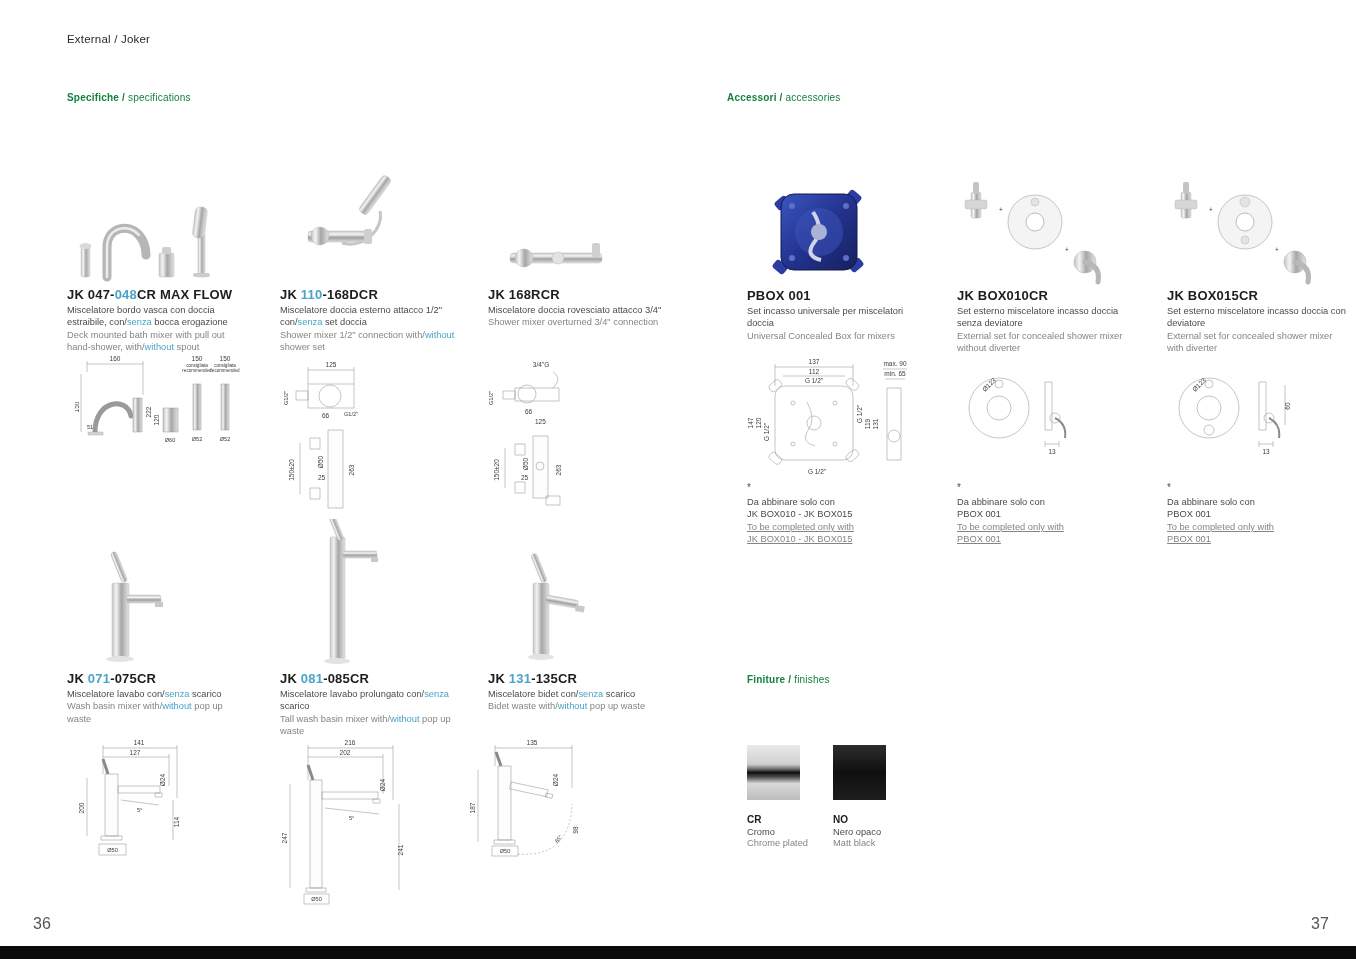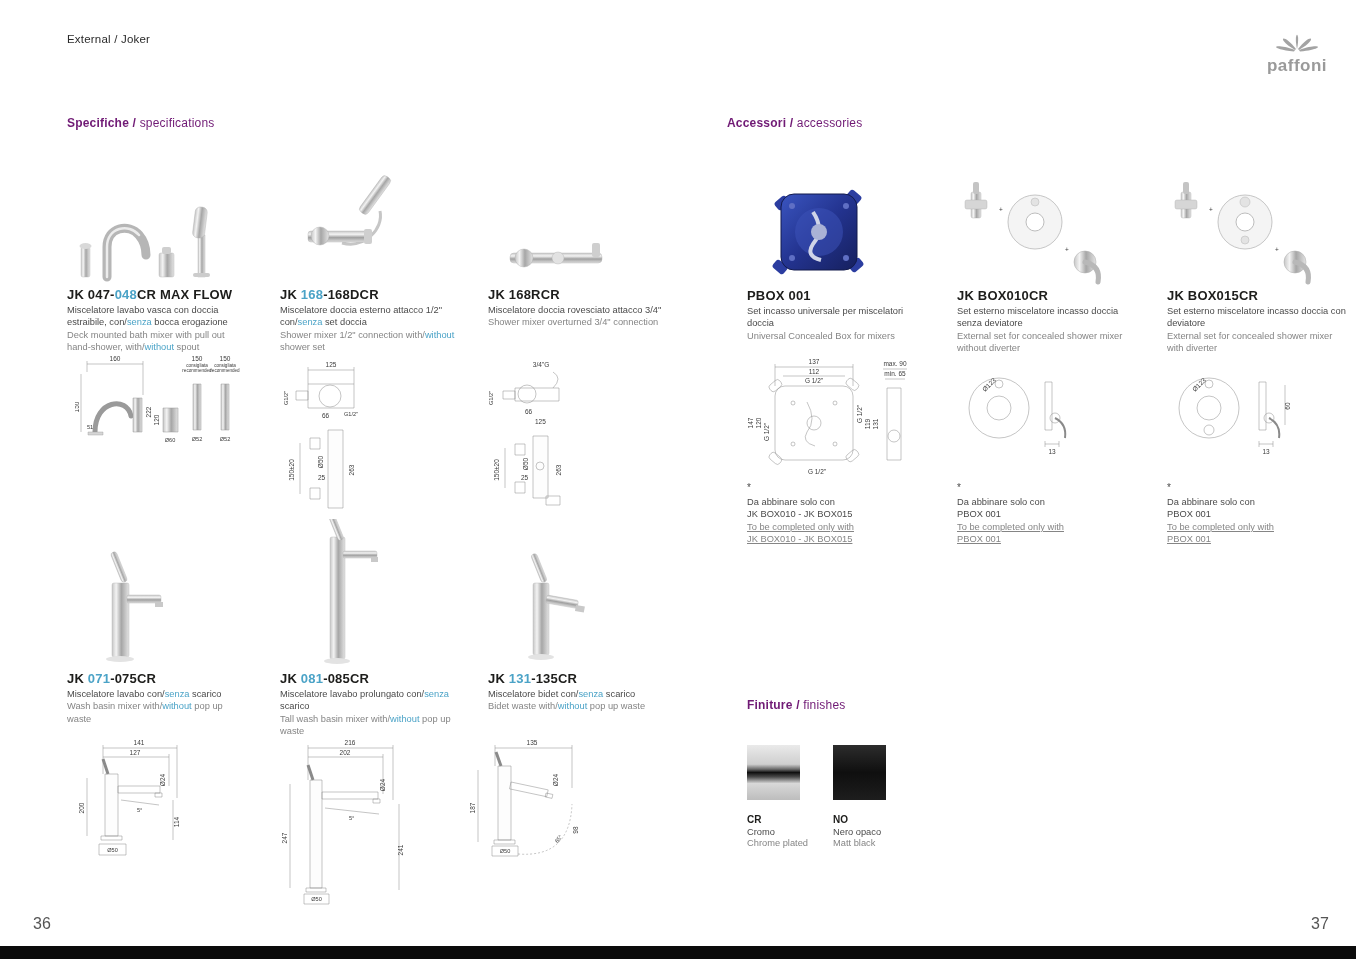--- a/index.html
+++ b/index.html
@@ -1,21 +1,21 @@
 <!DOCTYPE html>
 <html><head>
 <meta charset="utf-8">
 <style>
   html,body{margin:0;padding:0;background:#e8e8e8;}
   .page{position:relative;width:1356px;height:959px;background:#ffffff;overflow:hidden;
         font-family:"Liberation Sans",sans-serif;color:#1d1d1b;}
   .abs{position:absolute;}
   .breadcrumb{font-size:11.5px;color:#2a2a2a;letter-spacing:.2px;}
   .breadcrumb .bold{font-weight:400;}
-  .section-title{font-size:12px;color:#701a75;letter-spacing:.2px;margin-top:24px;}
+  .section-title{font-size:10px;color:#15803d;letter-spacing:.2px;}
   .section-title .bold{font-weight:700;}
   .card{position:absolute;width:202px;}
   .photo{display:flex;align-items:flex-end;}
   .code{font-size:13px;font-weight:700;letter-spacing:.2px;margin-bottom:2px;white-space:nowrap;}
   .desc{font-size:9.3px;line-height:1.32;color:#4a4a4a;width:180px;}
   .desc.en{color:#858585;}
   .accent{color:#4ba3c7;}
   .note{position:absolute;width:190px;font-size:9.3px;line-height:1.35;}
   .note .star{font-size:10px;color:#4a4a4a;margin-bottom:1px;}
   .note .it{color:#4a4a4a;}
@@ -70,64 +70,54 @@
       <linearGradient id="noSw" x1="0" y1="0" x2="0" y2="1">
         <stop offset="0" stop-color="#2c2c2c"></stop>
           <stop offset=".5" stop-color="#0f0f0f"></stop>
         <stop offset="1" stop-color="#1d1d1d"></stop>
       </linearGradient>
     </defs>
   </svg>
 
   <div class="abs breadcrumb" style="left:67px;top:33px"><span>External / </span><span class="bold">Joker</span></div>
 
-  <div class="abs" style="left:1252px;top:18px;width:90px;text-align:center">
-    <svg width="88" height="34" viewBox="0 0 88 34">
-      <path d="M44,31 C40,12 48,12 44,31" fill="#a3a3a3"></path>
-      <path d="M43,31 C30,14 22,20 42,32 Z" fill="#a3a3a3"></path>
-      <path d="M45,31 C58,14 66,20 46,32 Z" fill="#a3a3a3"></path>
-      <path d="M42,32 C20,24 14,31 41,33.5 Z" fill="#a3a3a3"></path>
-      <path d="M46,32 C68,24 74,31 47,33.5 Z" fill="#a3a3a3"></path>
-    </svg>
-    <div class="logo-text">paffoni</div>
-  </div>
 
   <div class="abs section-title" style="left:67px;top:92px"><span class="bold">Specifiche / </span><span>specifications</span></div>
   <div class="abs section-title" style="left:727px;top:92px"><span class="bold">Accessori / </span><span>accessories</span></div>
 
   <div class="card" style="left:67px;top:165px">
     <div class="photo" style="height:122px">
       <svg width="180" height="112" viewBox="0 0 180 112">
         <rect x="14" y="72" width="9" height="30" rx="2" fill="url(#chV)" stroke="#b9b9b9" stroke-width=".4"></rect>
         <ellipse cx="18.5" cy="71" rx="6" ry="3" fill="#d9d9d9"></ellipse>
         <path d="M40,102 L40,72 C40,52 62,48 72,60 C78,67 79,73 79,80" stroke="#b6b6b6" stroke-width="9" fill="none" stroke-linecap="round"></path>
         <path d="M40,102 L40,72 C40,52 62,48 72,60" stroke="#ececec" stroke-width="2.5" fill="none" stroke-linecap="round"></path>
         <rect x="92" y="78" width="15" height="24" rx="2" fill="url(#chV)" stroke="#b0b0b0" stroke-width=".4"></rect>
         <rect x="95" y="72" width="9" height="7" rx="2" fill="#cfcfcf"></rect>
         <rect x="131" y="60" width="7" height="42" fill="url(#chV)" stroke="#b0b0b0" stroke-width=".4"></rect>
         <rect x="127" y="32" width="12" height="31" rx="5" transform="rotate(7 133 47)" fill="url(#chV)" stroke="#ababab" stroke-width=".4"></rect>
         <rect x="126" y="98" width="17" height="4" rx="2" fill="#cccccc"></rect>
       </svg>
     </div>
     <div class="code"><span>JK 047-</span><span class="accent">048</span><span>CR MAX FLOW</span></div>
-    <div class="desc it"><span>Miscelatore lavabo vasca con doccia estraibile, con/</span><span class="accent">senza</span><span> bocca erogazione</span></div>
+    <div class="desc it"><span>Miscelatore bordo vasca con doccia estraibile, con/</span><span class="accent">senza</span><span> bocca erogazione</span></div>
     <div class="desc en"><span>Deck mounted bath mixer with pull out hand-shower, with/</span><span class="accent">without</span><span> spout</span></div>
   </div>
 
   <div class="card" style="left:280px;top:160px">
     <div class="photo" style="height:127px">
       <svg width="150" height="122" viewBox="0 0 150 122">
         <rect x="90" y="8" width="10" height="44" rx="4" transform="rotate(36 95 30)" fill="url(#chV)" stroke="#ababab" stroke-width=".4"></rect>
         <path d="M62,78 C84,84 104,64 100,46" stroke="#c6c6c6" stroke-width="3" fill="none"></path>
         <rect x="28" y="66" width="60" height="11" rx="3" fill="url(#chH)" stroke="#b0b0b0" stroke-width=".4"></rect>
         <circle cx="40" cy="71" r="9" fill="url(#chV)" stroke="#a8a8a8" stroke-width=".4"></circle>
         <rect x="84" y="64" width="8" height="15" rx="2" fill="#cfcfcf"></rect>
       </svg>
     </div>
-    <div class="code"><span>JK </span><span class="accent">168</span><span>-168DCR</span></div>
+    <div class="code"><span>JK </span><span class="accent">110</span><span>-168DCR</span></div>
     <div class="desc it"><span>Miscelatore doccia esterno attacco 1/2" con/</span><span class="accent">senza</span><span> set doccia</span></div>
     <div class="desc en"><span>Shower mixer 1/2" connection with/</span><span class="accent">without</span><span> shower set</span></div>
   </div>
 
   <div class="card" style="left:488px;top:165px">
     <div class="photo" style="height:122px">
       <svg width="150" height="112" viewBox="0 0 150 112">
         <rect x="22" y="78" width="92" height="10" rx="4" fill="url(#chH)" stroke="#b0b0b0" stroke-width=".4"></rect>
         <circle cx="36" cy="83" r="9" fill="url(#chV)" stroke="#a8a8a8" stroke-width=".4"></circle>
         <circle cx="70" cy="83" r="6" fill="#e2e2e2" stroke="#b0b0b0" stroke-width=".4"></circle>

